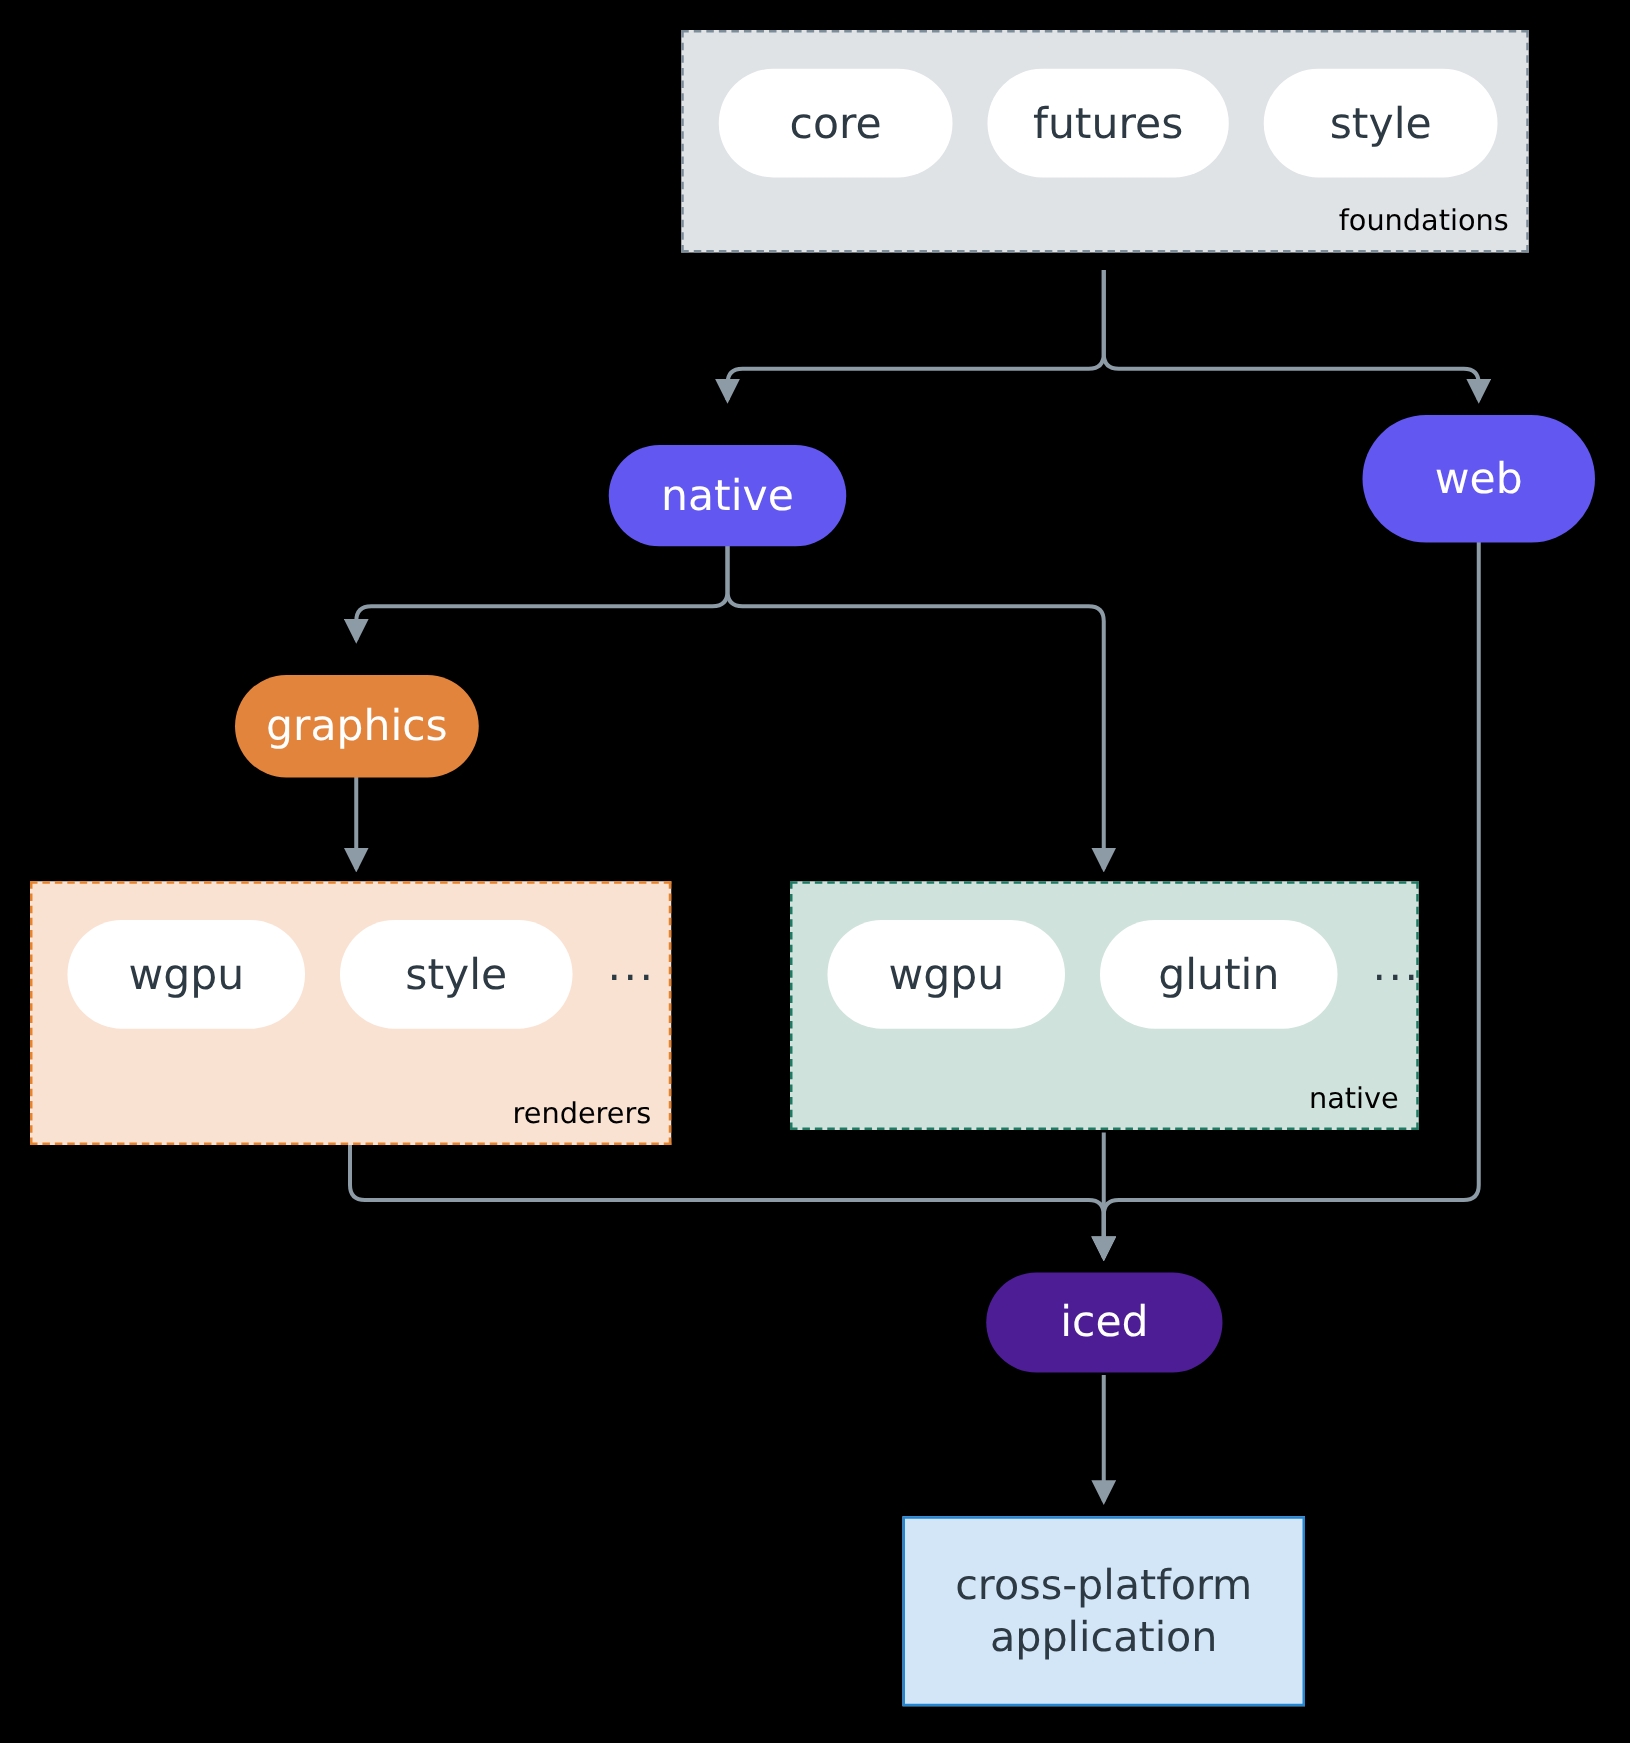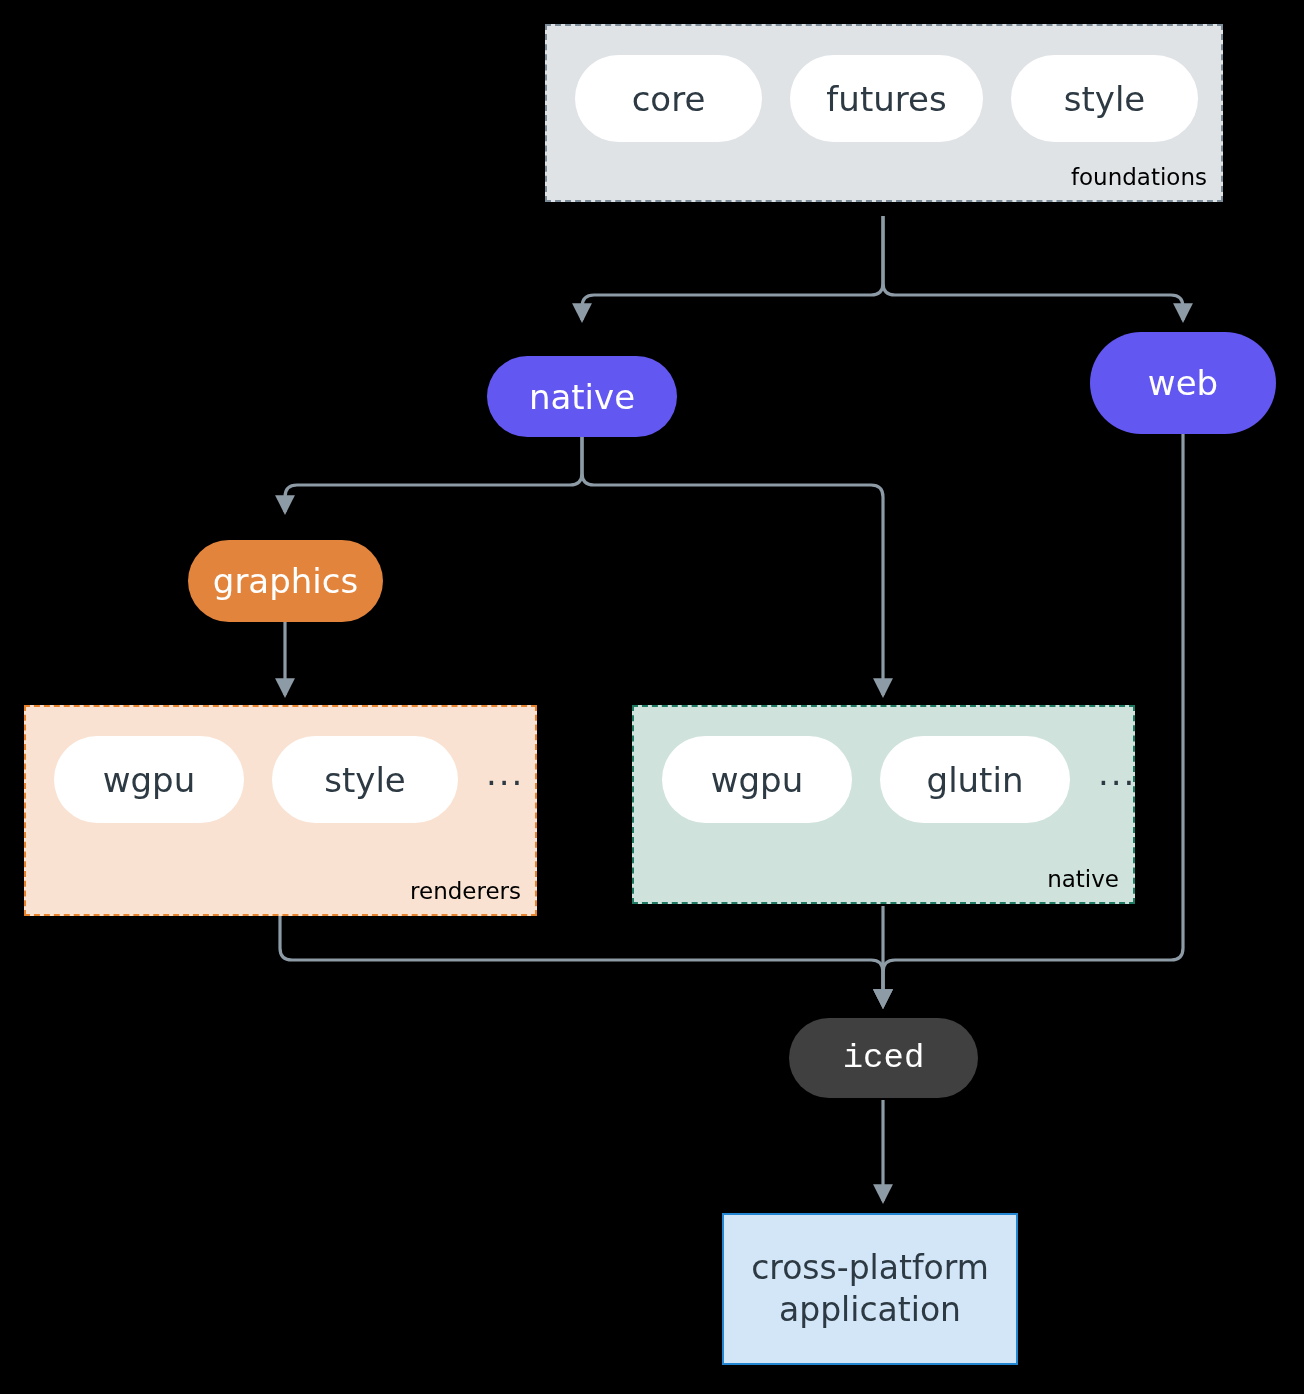--- a/index.html
+++ b/index.html
@@ -111,28 +111,28 @@
     align-items: center;
     justify-content: center;
     border-radius: 60px;
     color: #FFFFFF;
     font-size: 34px;
     white-space: nowrap;
   }
   .pill-native   { left: 487px;  top: 332px;  width: 190px; height: 81px; background: #6257F0; margin-top: 24px; }
   .pill-web      { left: 1090px; top: 332px;  width: 186px; height: 102px; background: #6257F0; }
   .pill-graphics { left: 188px;  top: 540px;  width: 195px; height: 82px; background: #E3843C; }
-  .pill-iced     { left: 789px;  top: 1018px; width: 189px; height: 80px; background: #404040; font-family: Liberation Mono, monospace; }
+  .pill-iced     { left: 789px;  top: 1018px; width: 189px; height: 80px; background: #4c1d95; }
 
   
   .app-box {
     position: absolute;
     left: 722px;
     top: 1213px;
-    width: 296px;
+    width: 322px;
     height: 152px;
     box-sizing: border-box;
     background: #D3E6F8;
     border: 2px solid #2386D3;
     display: flex;
     flex-direction: column;
     align-items: center;
     justify-content: center;
     line-height: 1.28;
     font-size: 33px;

